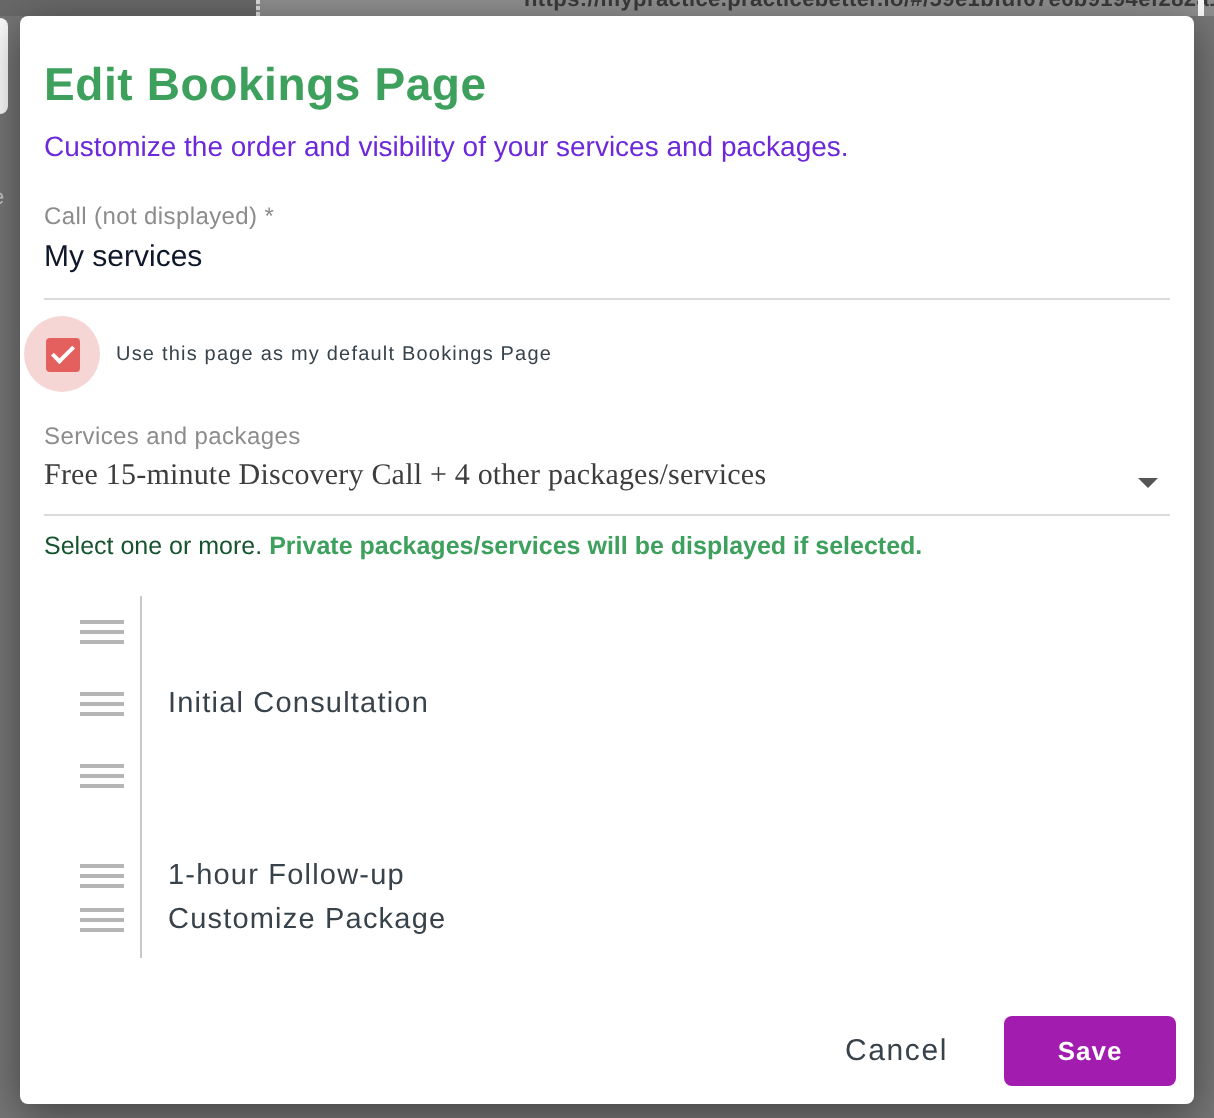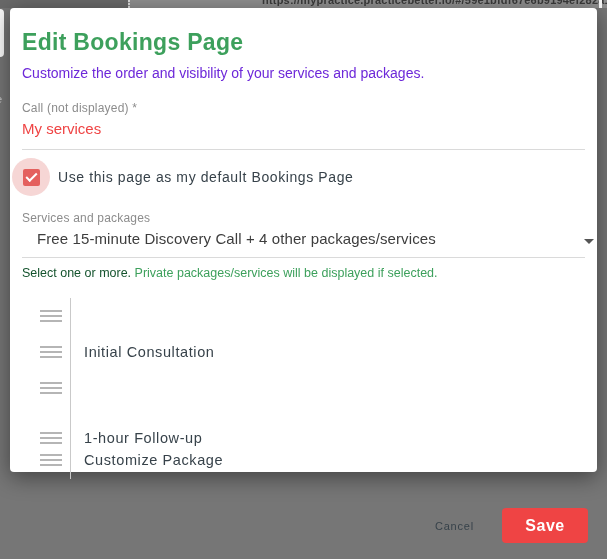--- a/index.html
+++ b/index.html
@@ -22,40 +22,40 @@
     white-space: nowrap; letter-spacing: 0.2px;
   }
   .text-cursor { position: absolute; left: 599px; top: 0; width: 3px; height: 8px; background: #fafafa; }
   .white-sliver { position: absolute; left: 0; top: 9px; width: 4px; height: 48px; background: #fbfbfb; border-radius: 0 4px 4px 0; }
   .edge-glyph { position: absolute; left: 0; top: 93px; width: 4px; height: 12px; overflow: hidden; }
   .edge-glyph span { position: absolute; left: -4px; top: 0; font-size: 11px; color: #c9c9c9; }
 
   
   .modal {
     position: absolute; left: 10px; top: 8px;
-    width: 587px; height: 464px;
+    width: 587px; height: 544px;
     background: #ffffff; border-radius: 4px;
     box-shadow: 0 5px 22px rgba(0,0,0,0.45);
   }
   .dialog-title {
     position: absolute; left: 12px; top: 21px;
     font-size: 23px; font-weight: 700; letter-spacing: 0.3px;
     color: #3da05c;
   }
   .dialog-subtitle {
     position: absolute; left: 12px; top: 57px;
     font-size: 14px; color: #6d28d9;
   }
   .field-label {
     position: absolute; left: 12px;
     font-size: 12px; color: #8c8c8c; letter-spacing: 0.2px;
   }
   .field-value {
     position: absolute; left: 12px;
-    font-size: 15px; color: #ef4444;
+    font-size: 15px; color: #0f172a;
   }
   .underline { position: absolute; left: 12px; width: 563px; height: 1px; background: #dadada; }
 
   
   .checkbox-row {
     position: absolute; left: 2px; top: 150px; height: 38px;
     display: flex; align-items: center; cursor: pointer;
   }
   .checkbox-halo {
     width: 38px; height: 38px; border-radius: 50%;
@@ -66,39 +66,40 @@
     width: 17px; height: 17px; border-radius: 2px;
     background: #e4605e; position: relative;
   }
   .checkbox-box::after {
     content: ""; position: absolute; left: 3px; top: 4px;
     width: 9px; height: 4px;
     border-left: 2px solid #fff; border-bottom: 2px solid #fff;
     transform: rotate(-45deg);
   }
   .checkbox-label {
-    margin-left: 8px; font-size: 14px; color: #37424a;
+    margin-left: 8px; font-size: 10px; color: #37424a;
     letter-spacing: 0.6px;
   }
 
   
   .select-row {
-    position: absolute; left: 27px; top: 220px; width: 563px; height: 28px;
+    position: absolute; left: 12px; top: 220px; width: 563px; height: 28px;
     cursor: pointer;
+    font-family: Liberation Serif, serif;
   }
   .select-value { position: absolute; left: 0; top: 2px; font-size: 15px; color: #3d3d3d; letter-spacing: 0.1px; }
   .select-caret {
     position: absolute; right: 6px; top: 11px;
     width: 0; height: 0;
     border-left: 5px solid transparent; border-right: 5px solid transparent;
     border-top: 5px solid #555;
   }
   .helper-line { position: absolute; left: 12px; top: 258px; font-size: 12.5px; }
   .helper-gray { color: #14532d; }
-  .helper-green { color: #3da05c; }
+  .helper-green { color: #3da05c; font-weight: bold; }
 
   
   .services-list { position: absolute; left: 0; top: 0; }
   .list-divider { position: absolute; left: 60px; top: 290px; width: 1px; height: 181px; background: #c9c9c9; }
   .list-item {
     position: absolute; left: 0; width: 480px; height: 36px;
     display: flex; align-items: center;
   }
   .drag-handle {
     position: absolute; left: 30px; width: 22px; height: 12px;
@@ -112,28 +113,28 @@
   }
 
   
   .actions {
     position: absolute; top: 500px; right: 9px; height: 35px;
     display: flex; align-items: center;
   }
   .btn-cancel {
     background: none; border: none; cursor: pointer;
     font-family: "Liberation Sans", sans-serif;
-    font-size: 11px; color: #37424a; letter-spacing: 0.8px;
+    font-size: 15px; color: #37424a; letter-spacing: 0.8px;
     padding: 0 14px; margin-right: 14px; height: 35px;
   }
   .btn-save {
     width: 86px; height: 35px; border: none; border-radius: 4px;
-    background: #ef4444; color: #ffffff; cursor: pointer;
+    background: #a21caf; color: #ffffff; cursor: pointer;
     font-family: "Liberation Sans", sans-serif;
-    font-size: 16px; font-weight: 700; letter-spacing: 0.5px;
+    font-size: 13px; font-weight: 700; letter-spacing: 0.5px;
   }
 </style>
 </head>
 <body>
 
 <div class="stage">
 
   <div class="top-strip">
     <div class="top-strip-left"></div>
     <div class="top-strip-right">

